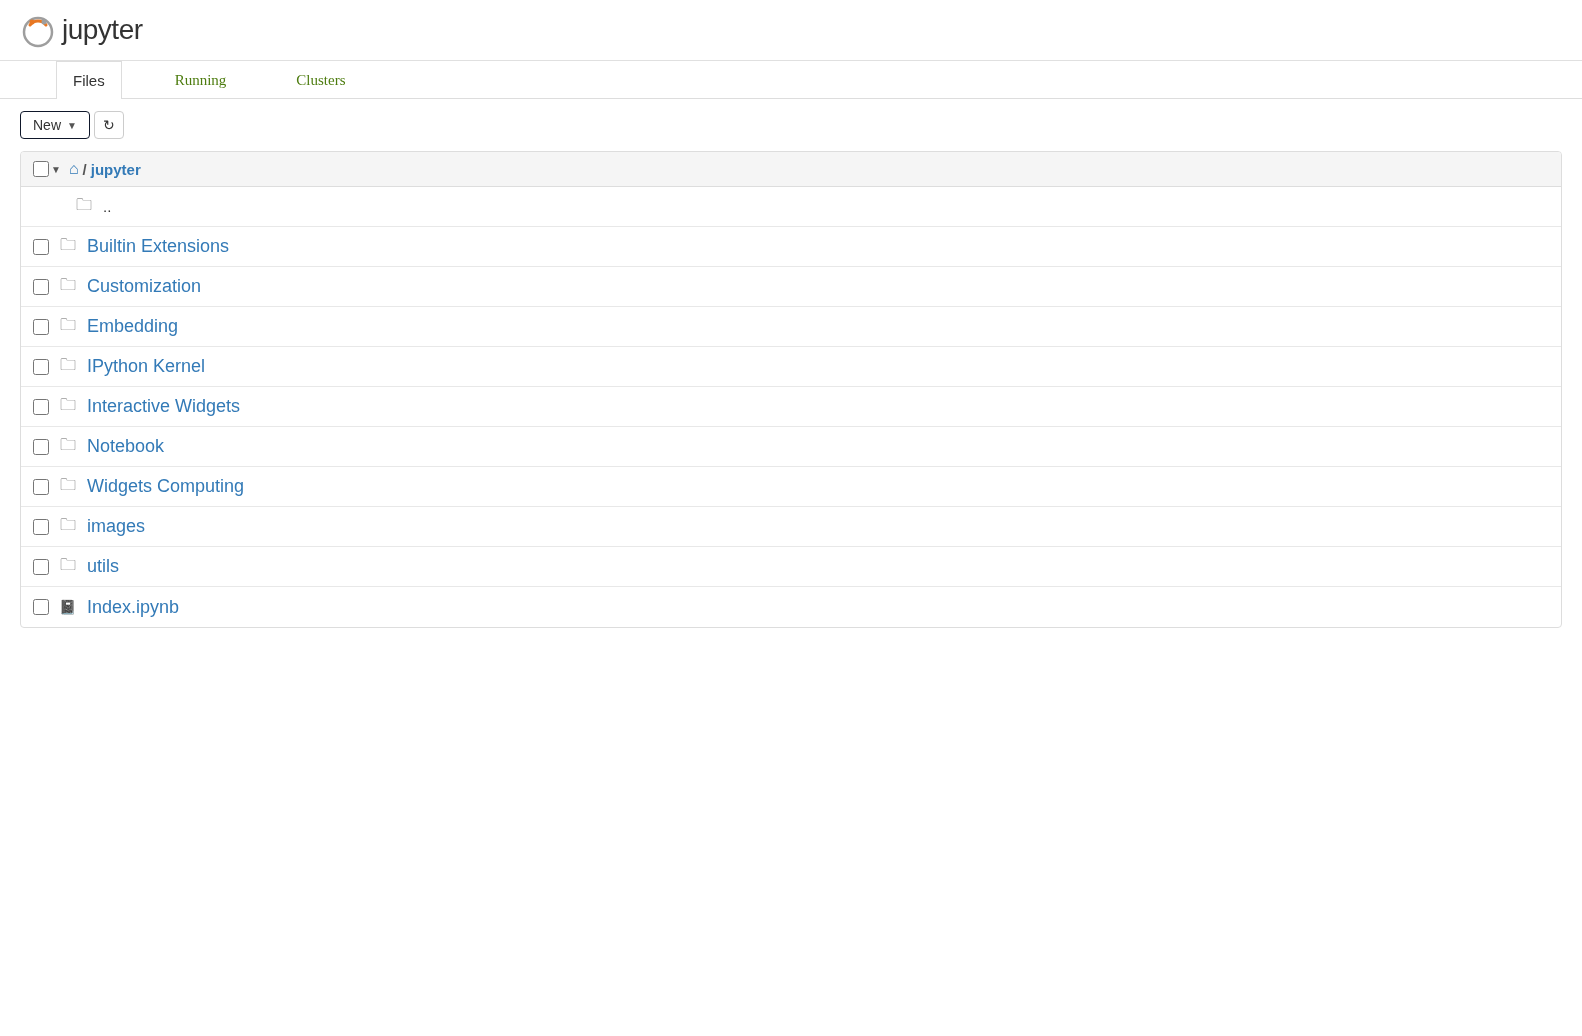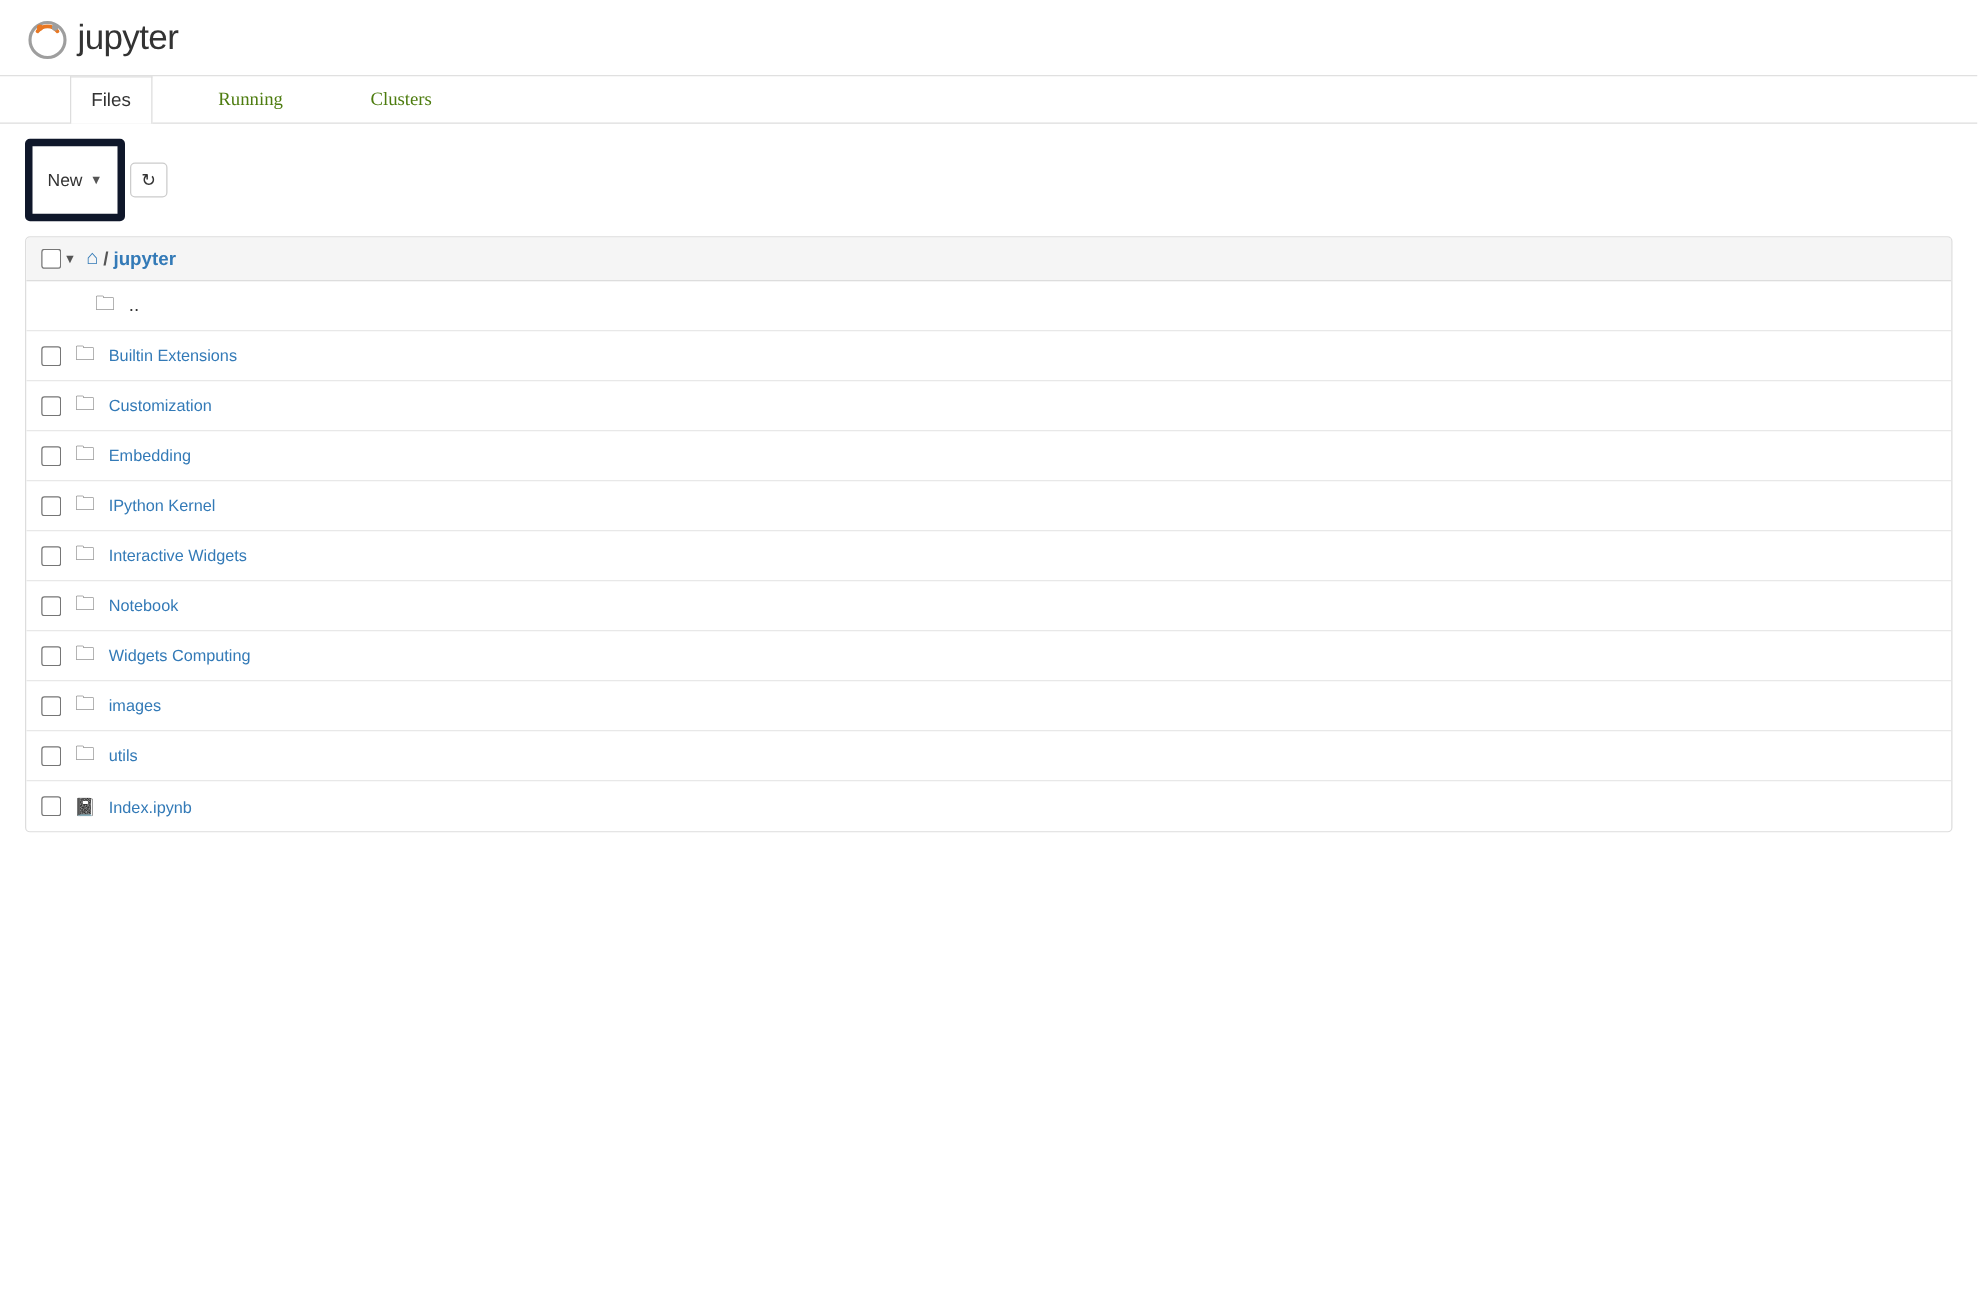--- a/index.html
+++ b/index.html
@@ -91,22 +91,22 @@
 
     .toolbar-right {
       display: flex;
       align-items: center;
       gap: 4px;
     }
 
     .new-btn {
       display: flex;
       align-items: center;
-      padding: 19px 12px;
-      border: 6px solid #0f172a;
+      padding: 5px 12px;
+      border: 1px solid #0f172a;
       border-radius: 4px;
       background: #fff;
       cursor: pointer;
       font-size: 14px;
       color: #333;
       gap: 6px;
     }
 
     .new-btn .caret {
       font-size: 10px;
@@ -217,21 +217,21 @@
       font-size: 16px;
     }
 
     .notebook-icon {
       font-size: 14px;
     }
 
     .file-name {
       color: #337ab7;
       cursor: pointer;
-      font-size: 13px;
+      font-size: 18px;
       text-decoration: none;
     }
 
     .parent-dir-name {
       color: #333;
       font-size: 15px;
     }
   </style>
 </head>
 <body>

